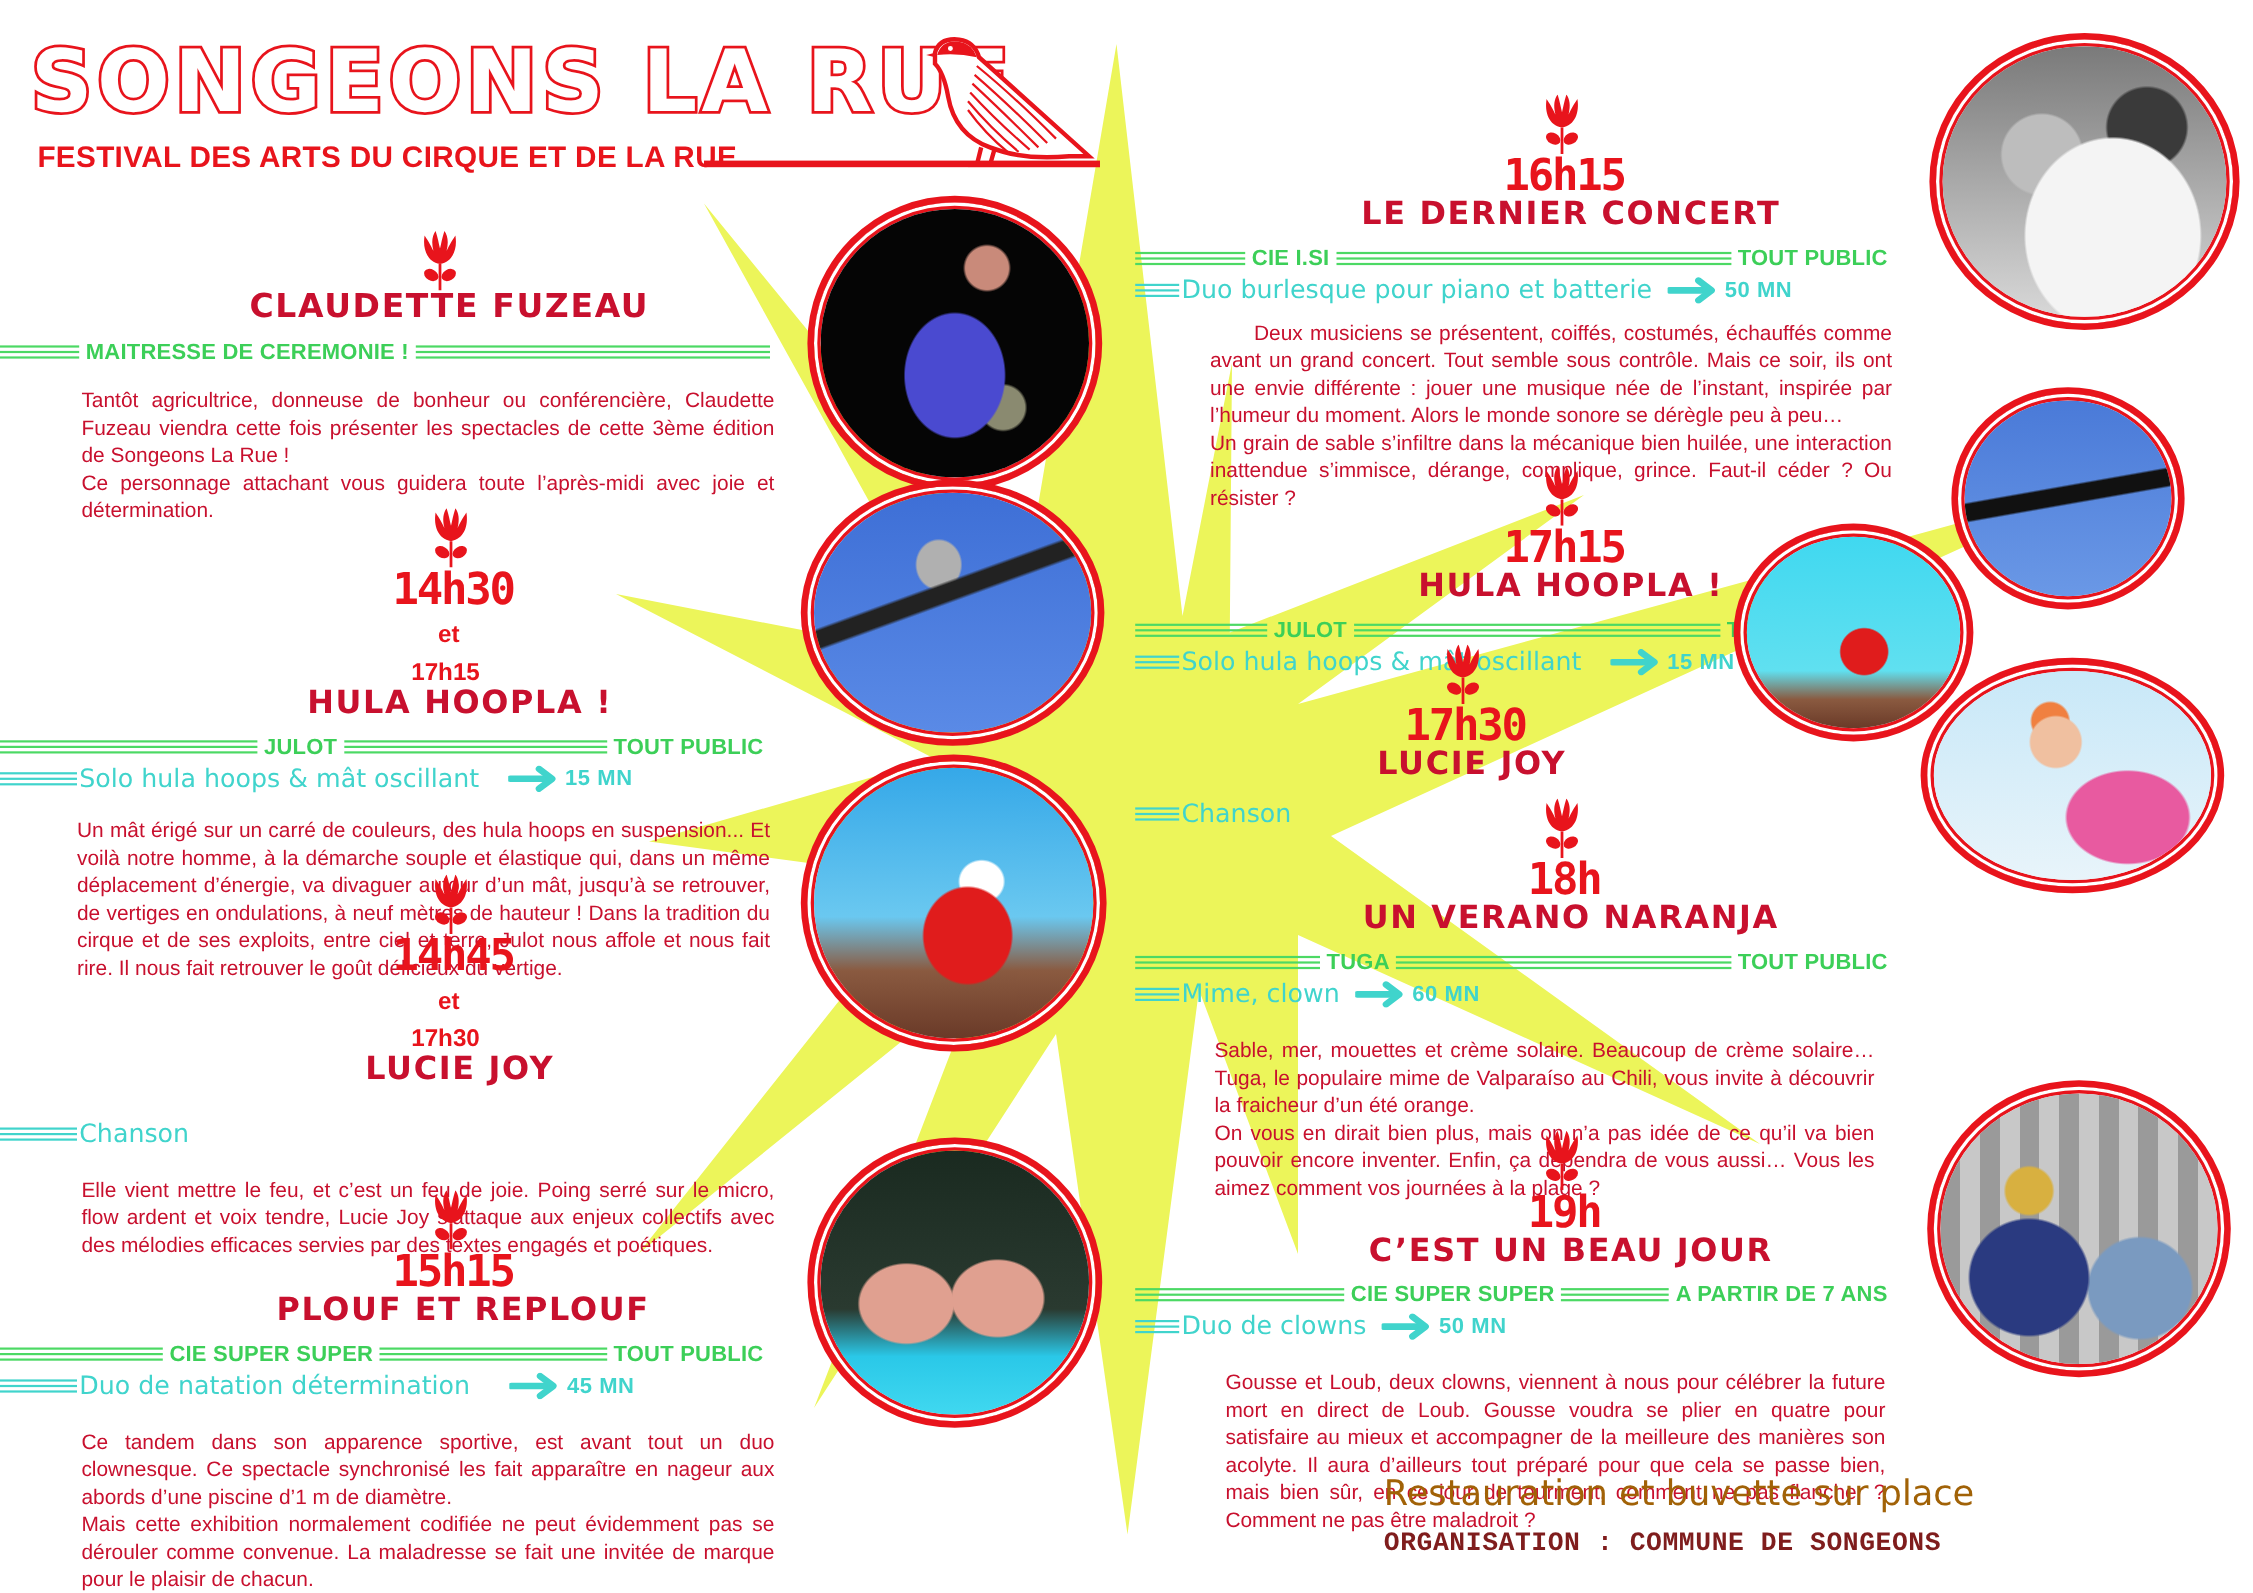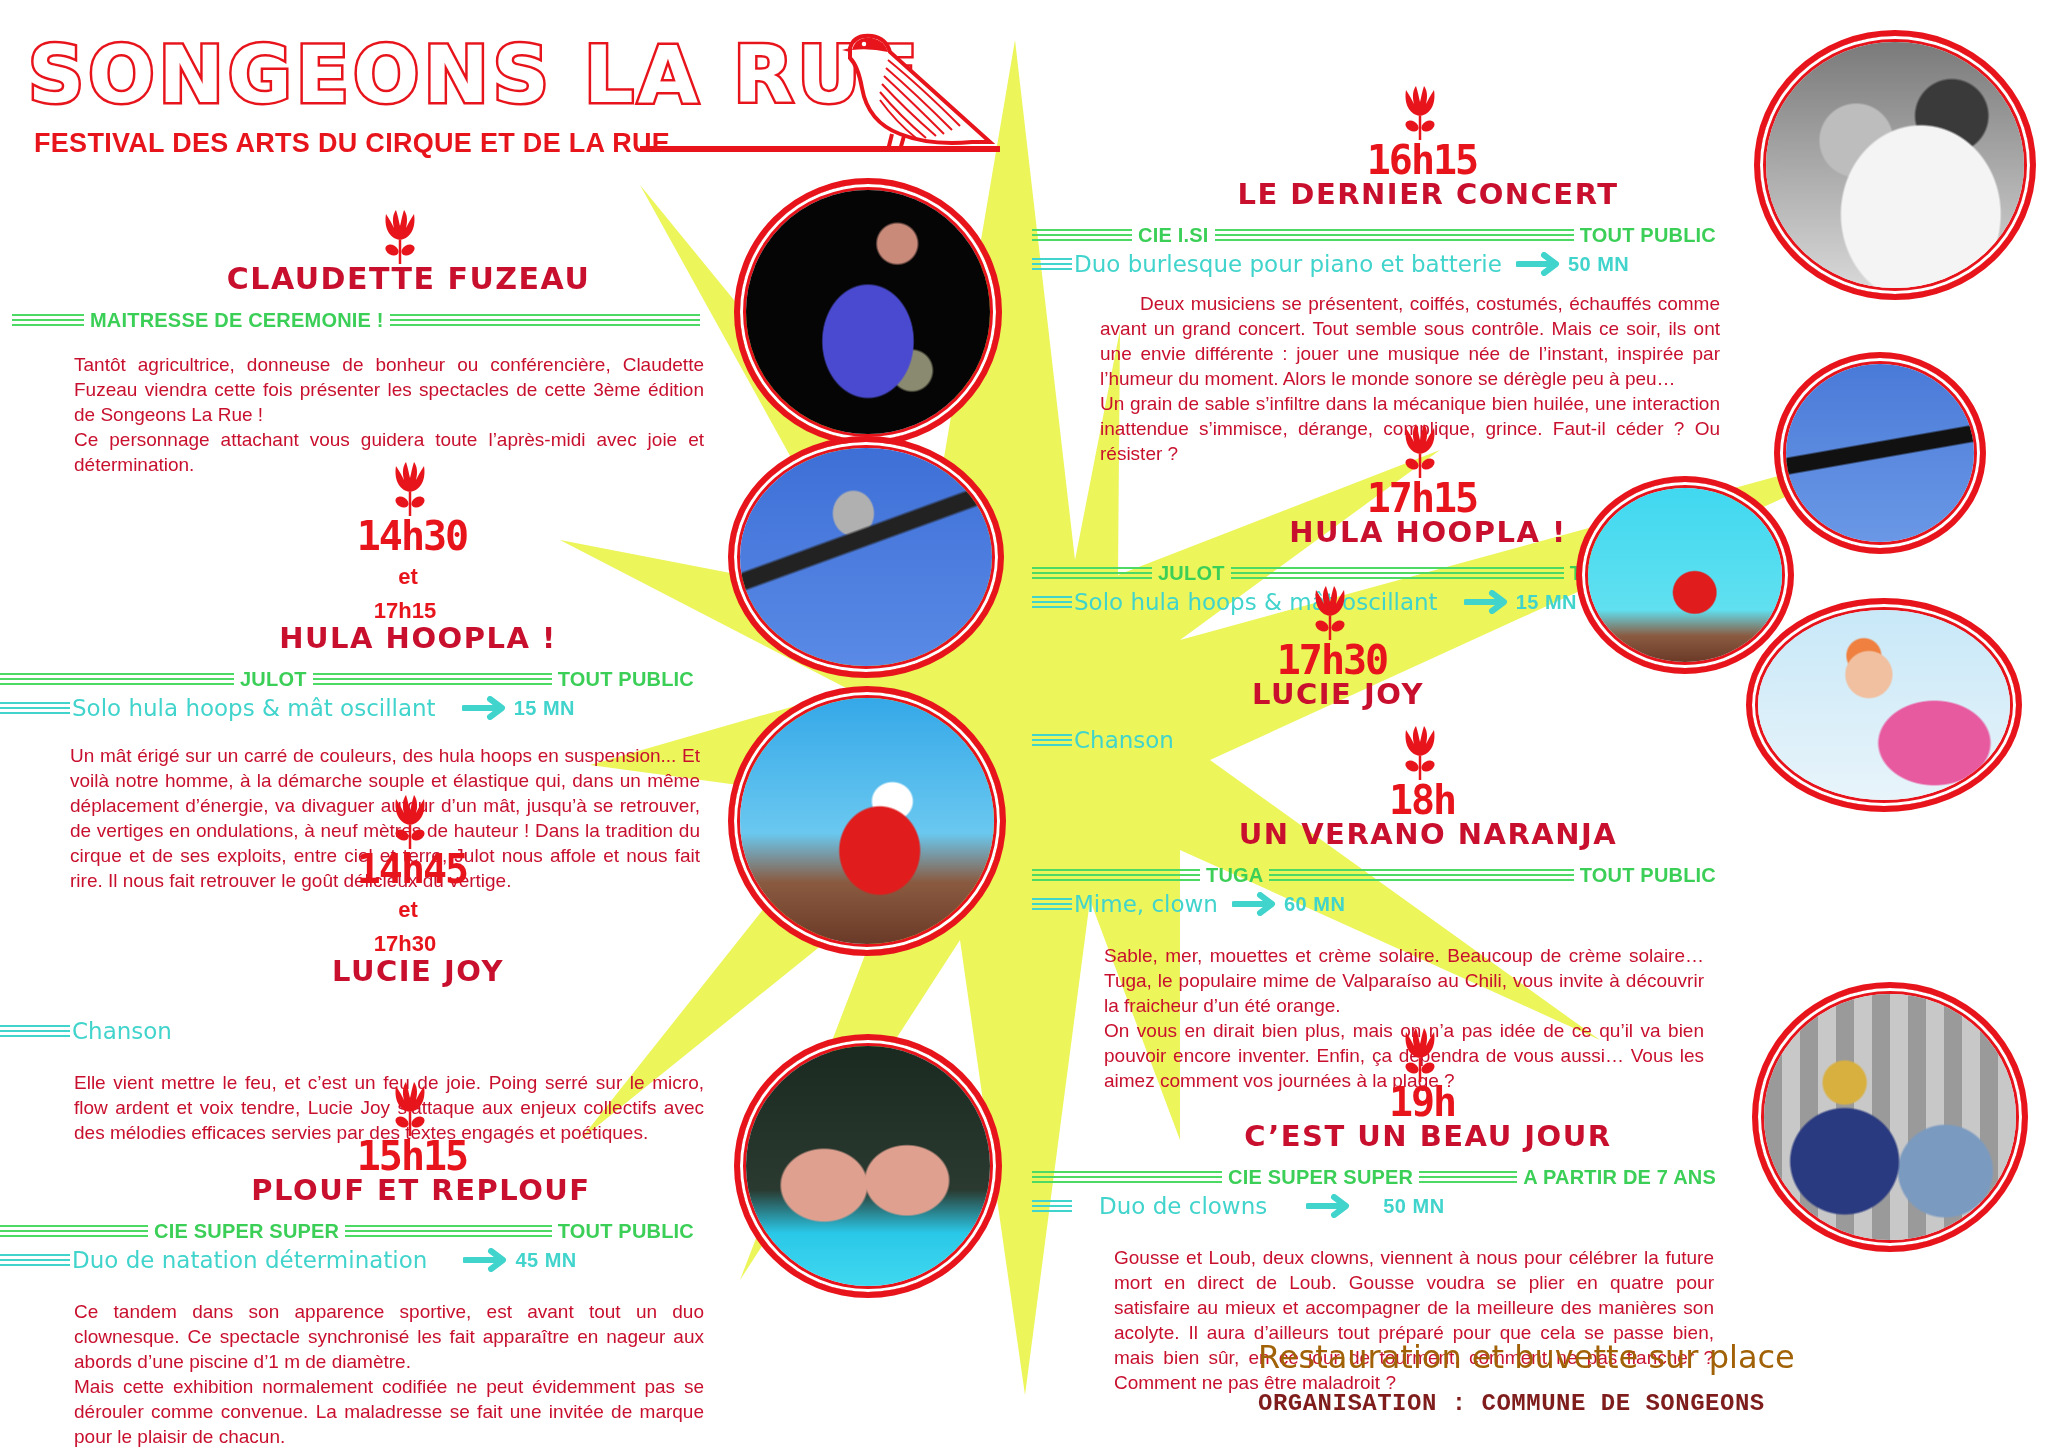--- a/index.html
+++ b/index.html
@@ -125,21 +125,21 @@
 </svg>
 
 <div class="abs" style="left:32px; top:210px; width:740px;">
   <div class="ev-head">
     <svg class="flower" viewBox="0 0 36 54">
         <use href="#flower-sym"></use>
       </svg>
     <span class="ev-title" style="margin-left:13px; font-size:30px;">CLAUDETTE FUZEAU</span>
     <span class="red-lines"></span>
   </div>
-  <div class="green-row" style="margin-left:-32px; width:700px;padding-left:12px;">
+  <div class="green-row" style="margin-left:-32px; width:700px;">
     <span class="g-lines" style="width:72px;"></span>
     <span class="g-text">MAITRESSE DE CEREMONIE !</span>
     <span class="g-lines grow"></span>
   </div>
   <p class="ev-desc" style="margin:20px 0 0 42px; width:630px; white-space:pre-line;">Tantôt agricultrice, donneuse de bonheur ou conférencière, Claudette Fuzeau viendra cette fois présenter les spectacles de cette 3ème édition de Songeons La Rue !
 Ce personnage attachant vous guidera toute l’après-midi avec joie et détermination.</p>
 </div>
 
 <div class="abs" style="left:32px; top:462px; width:760px;">
   <div class="ev-head">
@@ -317,21 +317,21 @@
     <span class="ev-time">19h</span>
     <span class="ev-title">C’EST UN BEAU JOUR</span>
     <span class="red-lines"></span>
   </div>
   <div class="green-row" style="margin-left:-30px; width:690px;">
     <span class="g-lines" style="width:190px;"></span>
     <span class="g-text">CIE SUPER SUPER</span>
     <span class="g-lines grow"></span>
     <span class="g-text">A PARTIR DE 7 ANS</span>
   </div>
-  <div class="teal-row" style="margin-left:-30px;gap:25px;">
+  <div class="teal-row" style="margin-left:-30px;">
     <span class="t-lines" style="width:40px;"></span>
     <span class="t-text">Duo de clowns</span>
     <svg class="arrow" style="margin-left:14px;" viewBox="0 0 46 24">
         <use href="#arrow-sym"></use>
       </svg>
     <span class="t-dur">50 MN</span>
   </div>
   <p class="ev-desc" style="margin:22px 0 0 52px; width:600px;">Gousse et Loub, deux clowns, viennent à nous pour célébrer la future mort en direct de Loub. Gousse voudra se plier en quatre pour satisfaire au mieux et accompagner de la meilleure des manières son acolyte. Il aura d’ailleurs tout préparé pour que cela se passe bien, mais bien sûr, en ce jour de tourment, comment ne pas flancher ? Comment ne pas être maladroit ?</p>
 </div>
 

